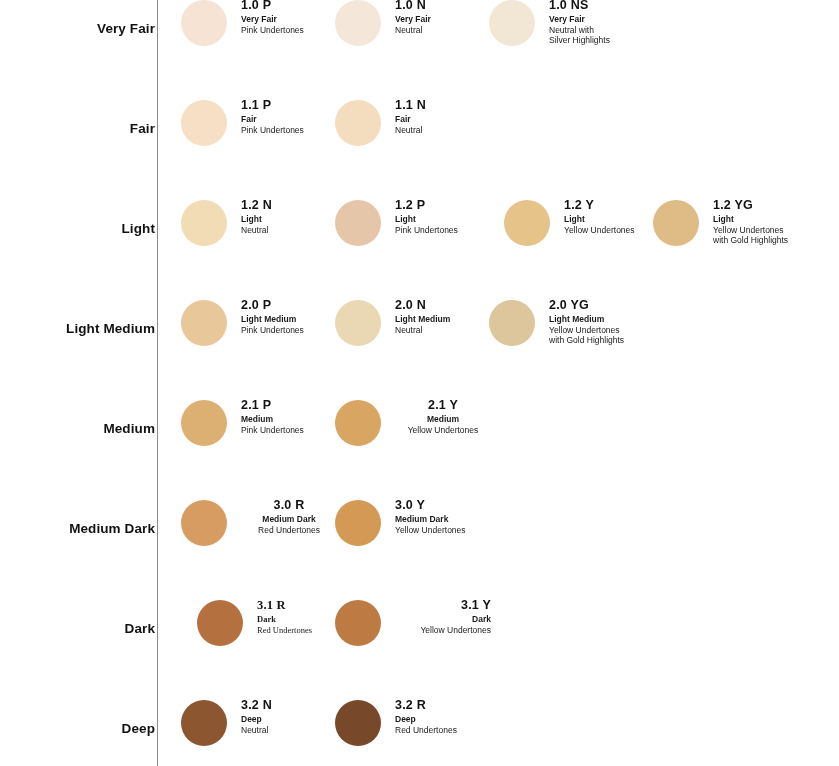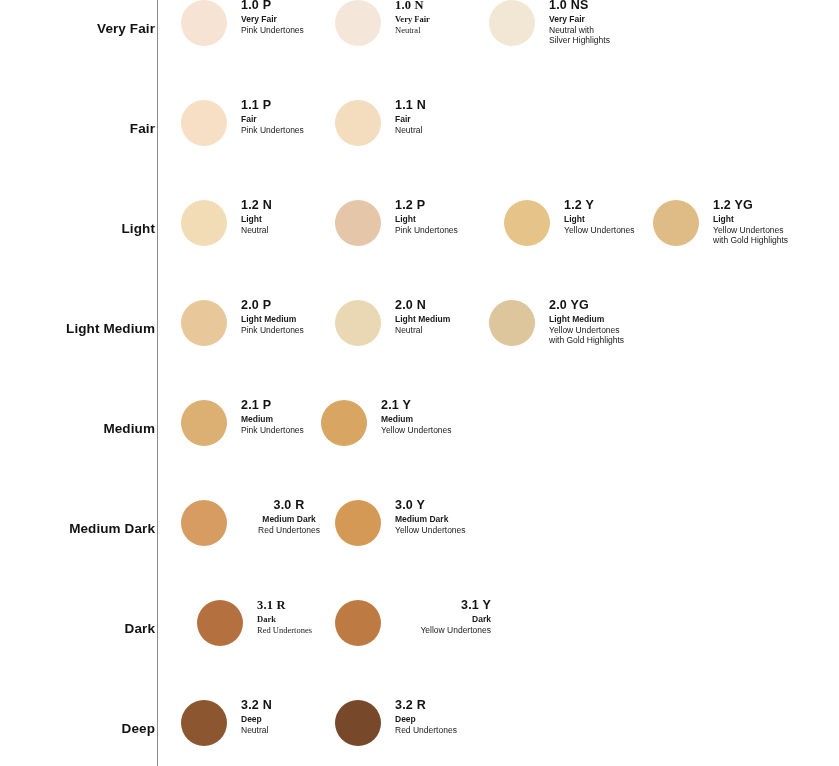--- a/index.html
+++ b/index.html
@@ -106,21 +106,21 @@
       <div class="row-label" style="top: 22px;">Very Fair</div>
       <div class="swatches">
         <div class="shade" style="left: 0px;">
           <div class="dot" style="background: rgb(246, 227, 211);"></div>
           <div class="shade-text">
             <div class="shade-code">1.0 P</div>
             <div class="shade-depth">Very Fair</div>
             <div class="shade-undertone">Pink Undertones</div>
           </div>
         </div>
-        <div class="shade" style="left: 154px; font-family: Liberation Serif, serif;">
+        <div class="shade" style="left: 154px;">
           <div class="dot" style="background: rgb(244, 231, 218);"></div>
           <div class="shade-text">
             <div class="shade-code">1.0 N</div>
             <div class="shade-depth">Very Fair</div>
             <div class="shade-undertone">Neutral</div>
           </div>
         </div>
         <div class="shade" style="left: 308px;">
           <div class="dot" style="background: rgb(242, 231, 213);"></div>
           <div class="shade-text">
@@ -225,21 +225,21 @@
       <div class="row-label" style="top: 22px;">Medium</div>
       <div class="swatches">
         <div class="shade" style="left: 0px;">
           <div class="dot" style="background: rgb(220, 175, 114);"></div>
           <div class="shade-text">
             <div class="shade-code">2.1 P</div>
             <div class="shade-depth">Medium</div>
             <div class="shade-undertone">Pink Undertones</div>
           </div>
         </div>
-        <div class="shade" style="left: 140px;">
+        <div class="shade" style="left: 154px; text-align: center;">
           <div class="dot" style="background: rgb(217, 165, 99);"></div>
           <div class="shade-text">
             <div class="shade-code">2.1 Y</div>
             <div class="shade-depth">Medium</div>
             <div class="shade-undertone">Yellow Undertones</div>
           </div>
         </div>
       </div>
     </div>
     <div class="row" style="top: 500px;">

